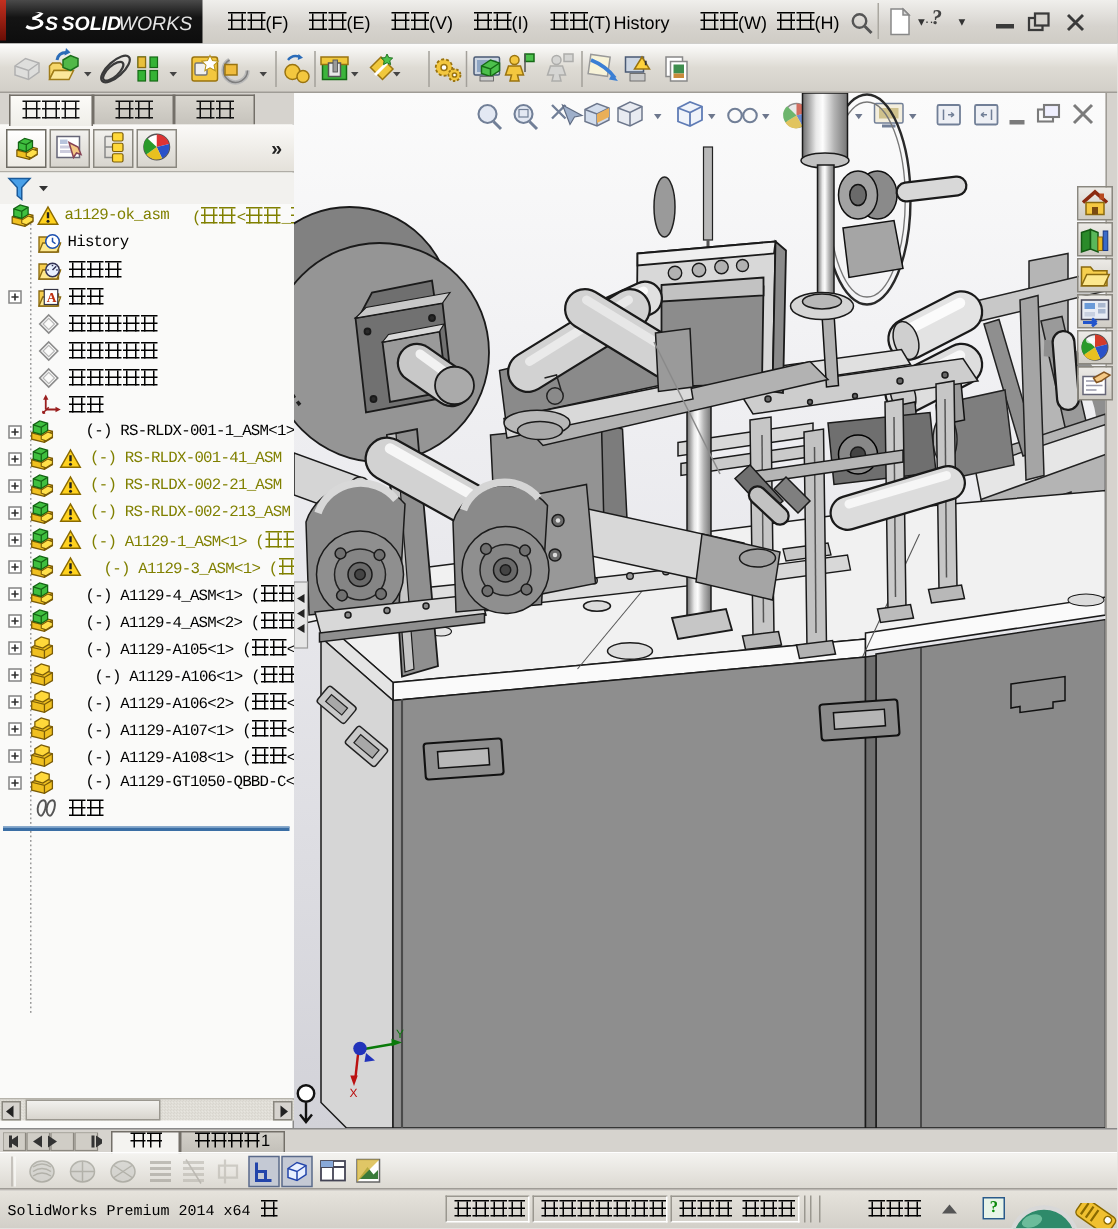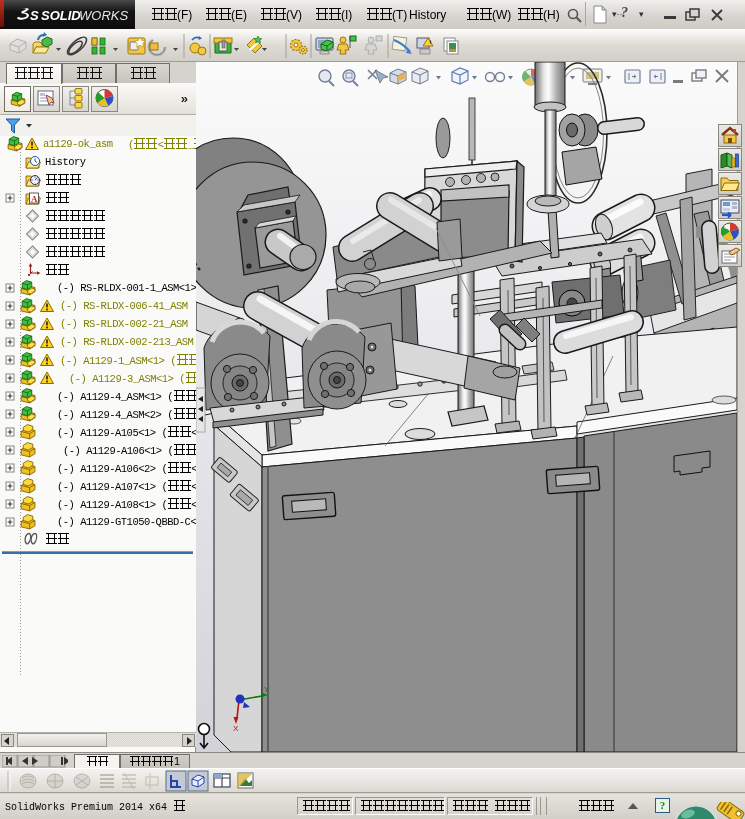--- a/index.html
+++ b/index.html
@@ -365,21 +365,21 @@
       <div class="trow olv" style="top:161px">
           <svg style="position:absolute;left:5px;top:4px" width="10" height="10" viewBox="0 0 10 10">
             <use href="#sym-plus"></use>
           </svg>
           <svg style="position:absolute;left:19px;top:0" width="17" height="17" viewBox="0 0 16 16">
             <use href="#sym-asm"></use>
           </svg>
           <svg style="position:absolute;left:39px;top:1px" width="16" height="16" viewBox="0 0 16 16">
             <use href="#sym-warn"></use>
           </svg>
-          <span class="tx olv" style="left:60px">(-) RS-RLDX-006-41_ASM</span>
+          <span class="tx olv" style="left:60px">(-) RS-RLDX-001-41_ASM</span>
         </div>
       <div class="trow olv" style="top:179px">
           <svg style="position:absolute;left:5px;top:4px" width="10" height="10" viewBox="0 0 10 10">
             <use href="#sym-plus"></use>
           </svg>
           <svg style="position:absolute;left:19px;top:0" width="17" height="17" viewBox="0 0 16 16">
             <use href="#sym-asm"></use>
           </svg>
           <svg style="position:absolute;left:39px;top:1px" width="16" height="16" viewBox="0 0 16 16">
             <use href="#sym-warn"></use>

